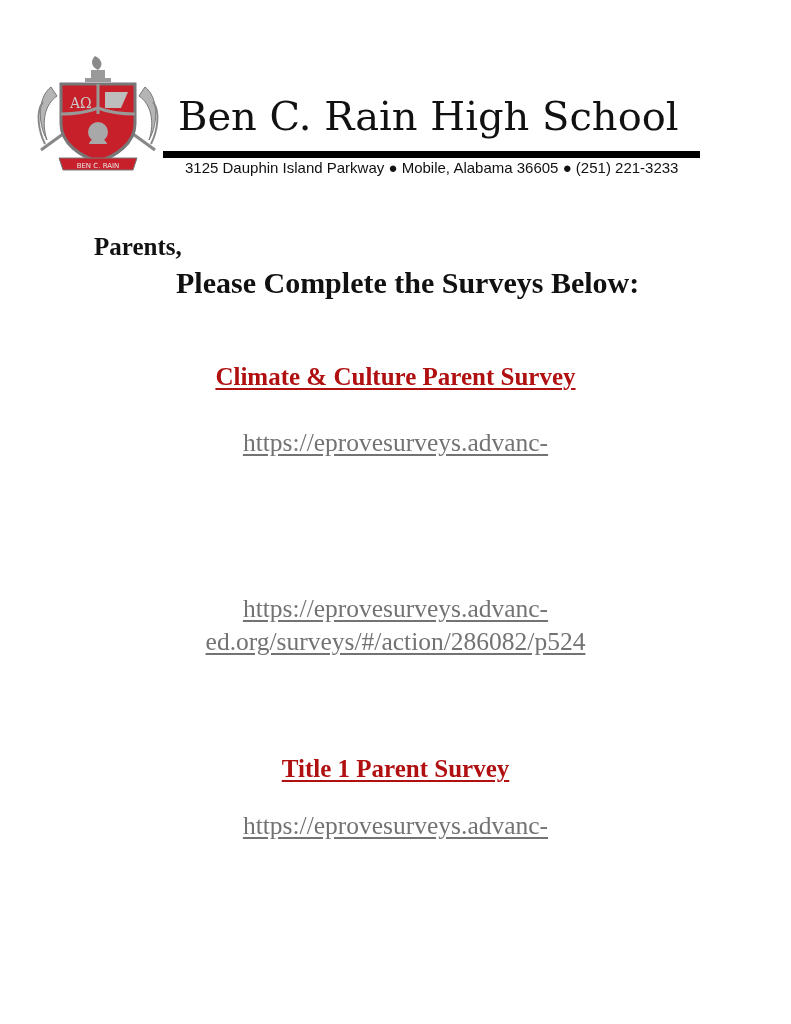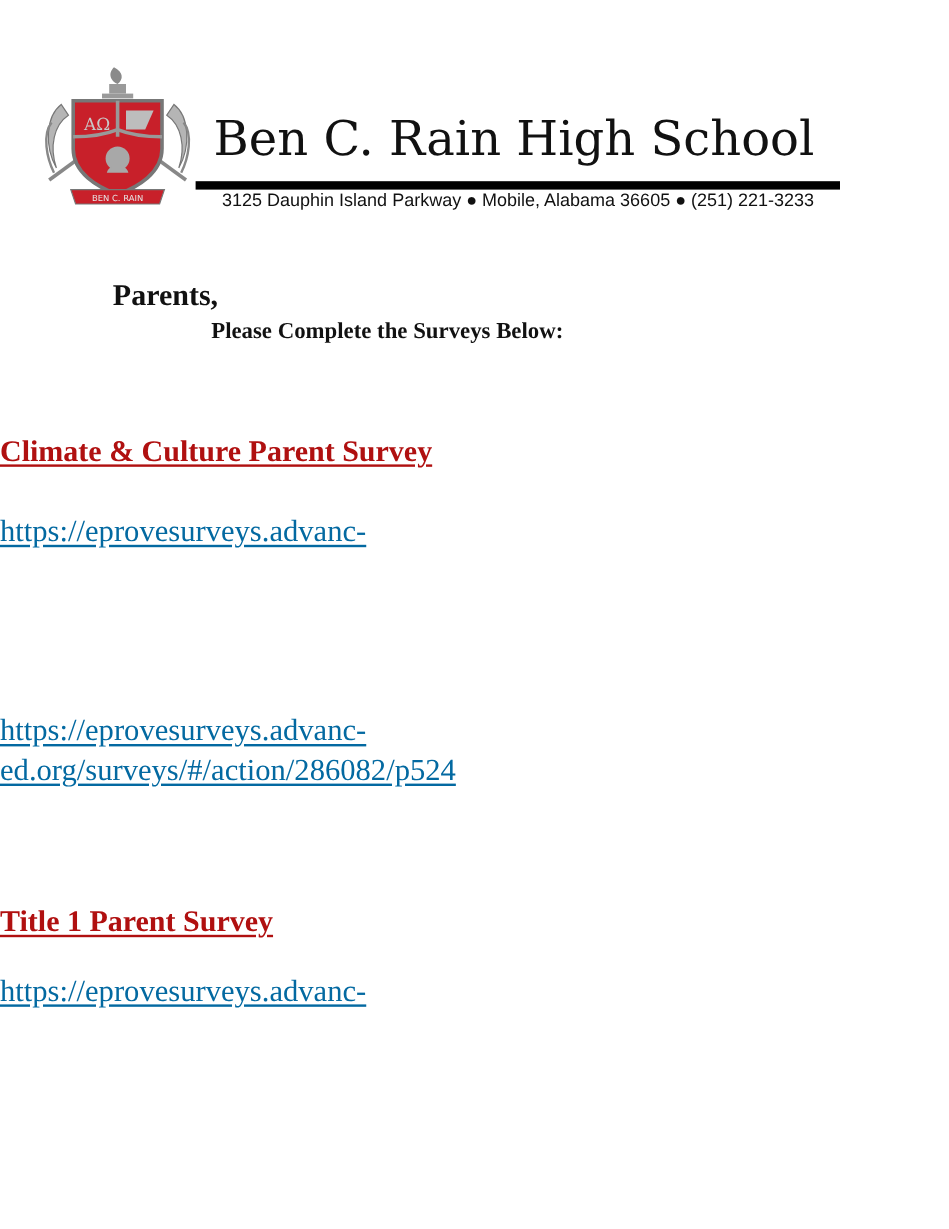--- a/index.html
+++ b/index.html
@@ -14,30 +14,30 @@
   .address {
     position: absolute; left: 185px; top: 159px;
     font-family: "Liberation Sans", sans-serif; font-size: 15px; color: #111; white-space: nowrap;
   }
   .greeting {
     position: absolute; left: 94px; top: 233px;
     font-family: "Liberation Serif", serif; font-weight: bold; font-size: 25px; color: #111;
   }
   .instruction {
     position: absolute; left: 176px; top: 266px;
-    font-family: "Liberation Serif", serif; font-weight: bold; font-size: 19px; color: #111; white-space: nowrap;
+    font-family: "Liberation Serif", serif; font-weight: bold; font-size: 30px; color: #111; white-space: nowrap;
   }
-  .survey { position: absolute; left: 0; width: 791px; }
+  .survey { position: absolute; left: 0; width: 791px; text-align: center; }
   .survey-title {
     font-family: "Liberation Serif", serif; font-weight: bold; font-size: 25px;
     color: #b01010; text-decoration: underline; text-decoration-thickness: 2px;
     text-underline-offset: 3px; display: inline-block; line-height: 1.2;
   }
   .survey-link {
-    font-family: "Liberation Serif", serif; font-size: 25.5px; color: #0369a1;
+    font-family: "Liberation Serif", serif; font-size: 25.5px; color: #737373;
     text-decoration: underline; text-underline-offset: 3px; line-height: 33px; display: block;
   }
   .s1 { top: 362px; } .s1 .links { margin-top: 34px; }
   .s2 { top: 558px; } .s2 .links { margin-top: 34px; }
   .s3 { top: 754px; } .s3 .links { margin-top: 25px; }
 </style>
 </head>
 <body>
 
 <div class="crest">

